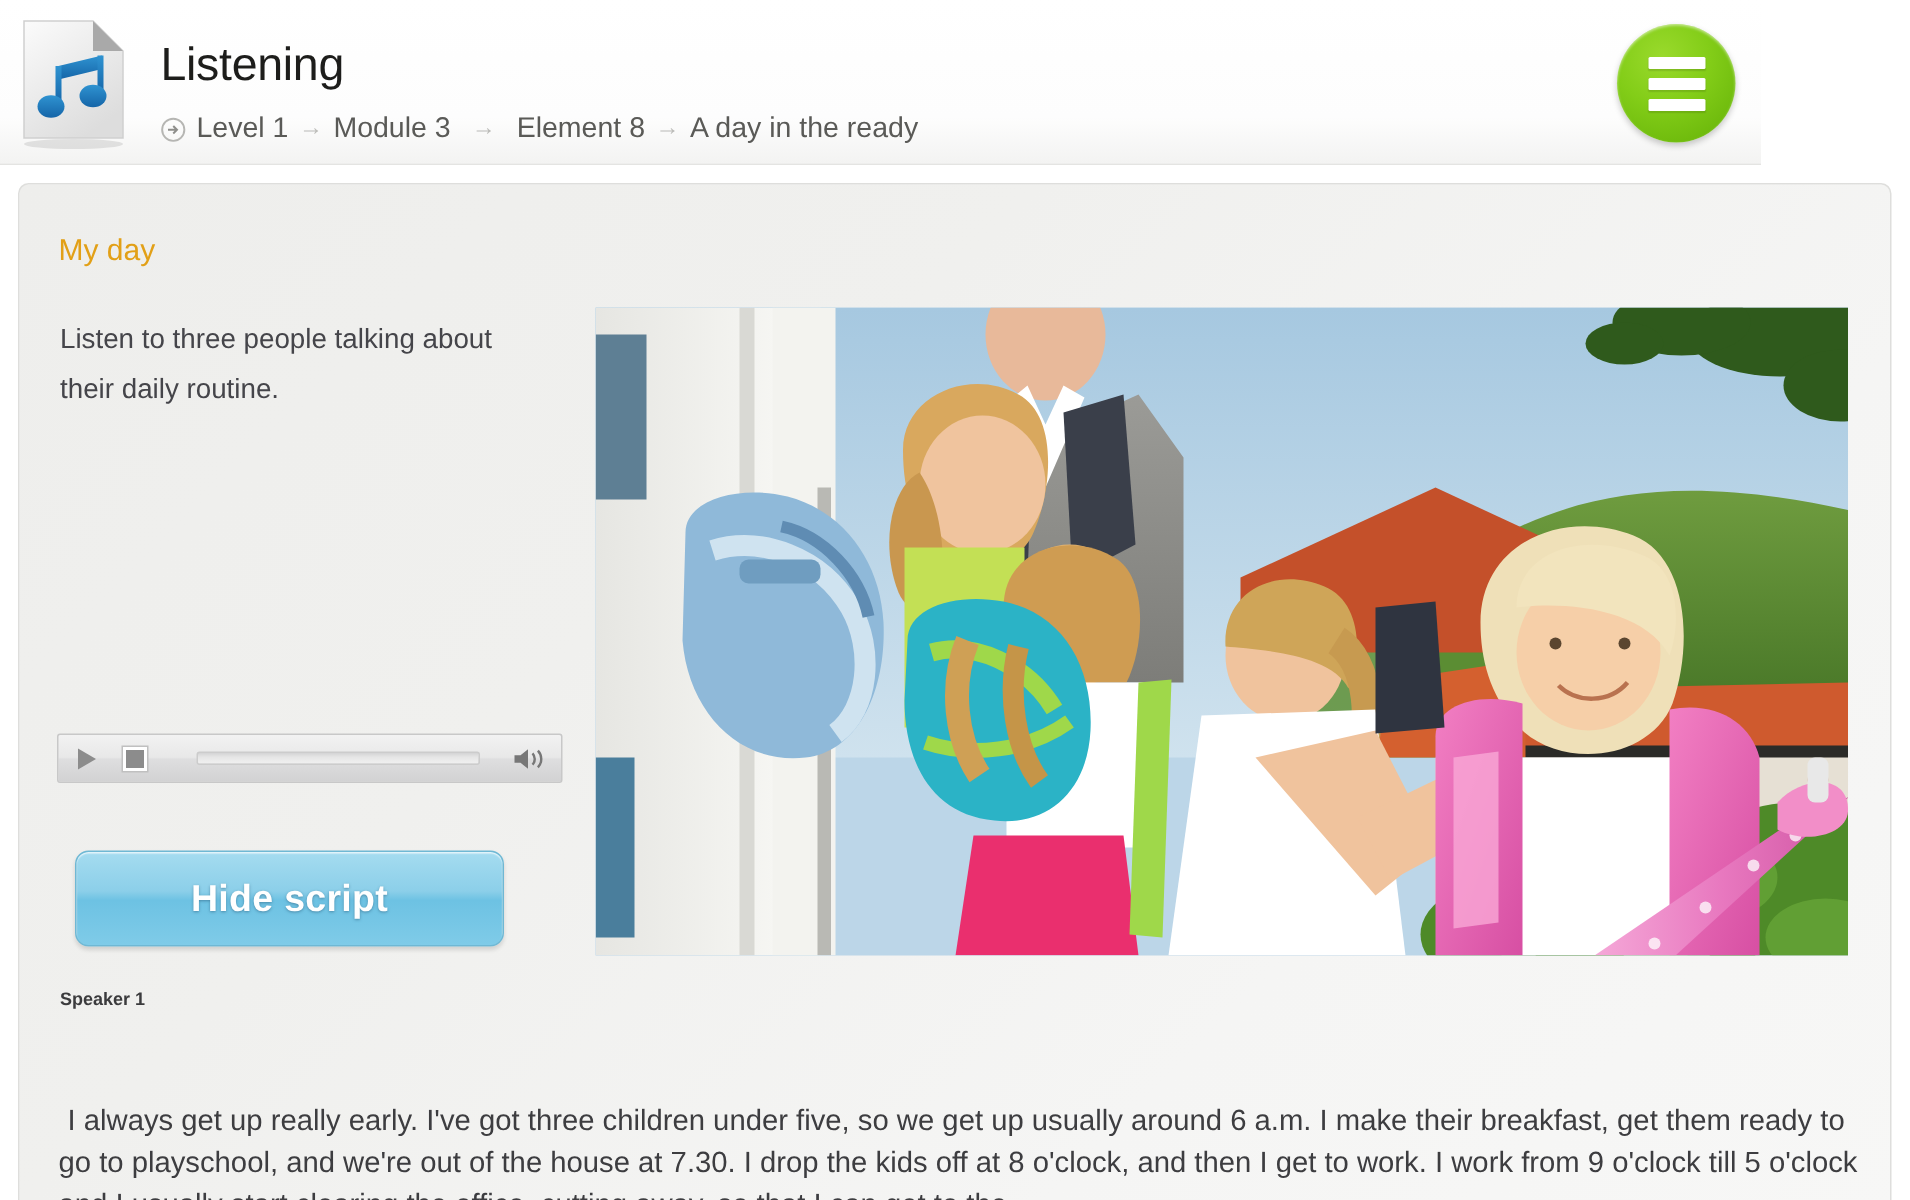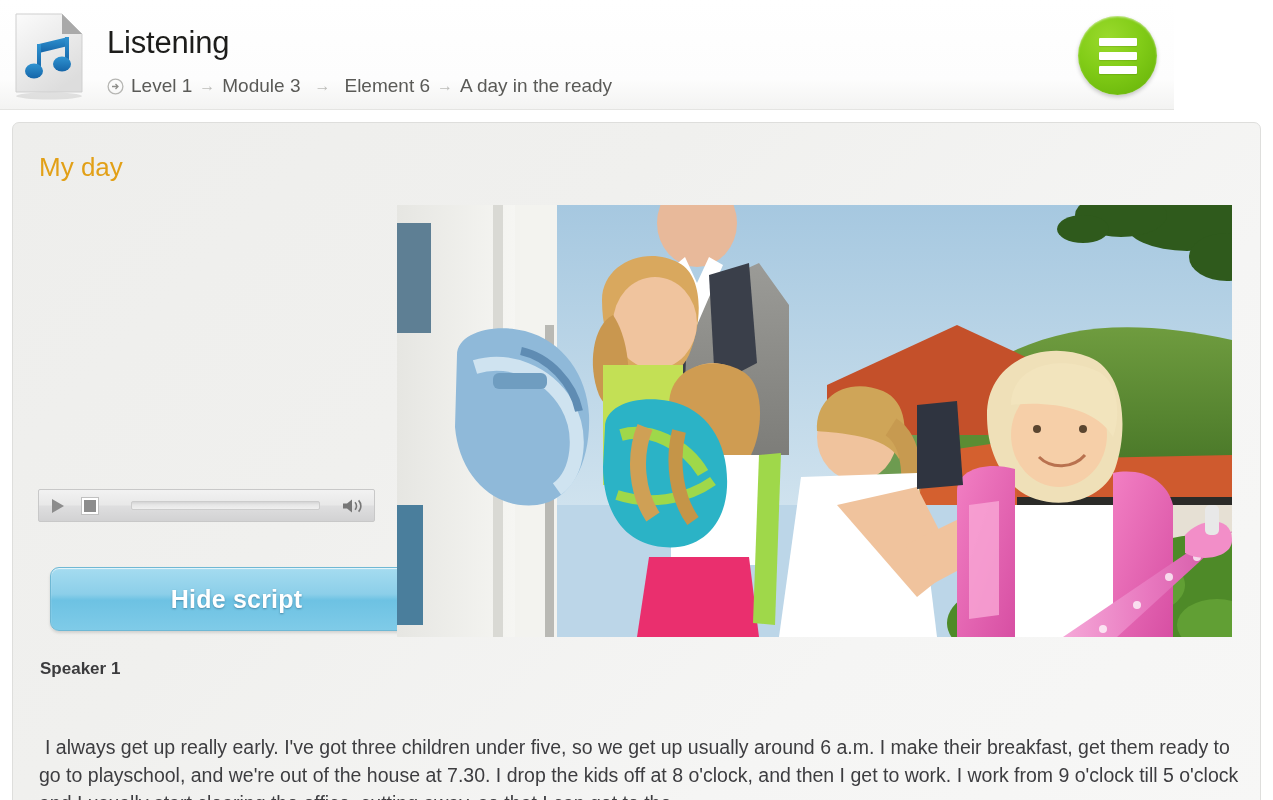--- a/index.html
+++ b/index.html
@@ -104,21 +104,21 @@
     background: linear-gradient(135deg, #eeeeec 0%, #f0f0ee 35%, #f5f5f4 70%, #f7f7f6 100%);
     border: 1px solid #dededc;
     border-radius: 7px;
     overflow: hidden;
   }
 
   .lesson-title {
     position: absolute;
     left: 26px;
     top: 26px;
-    font-size: 26px;
+    font-size: 20px;
     color: #e2a017;
     font-weight: 400;
     line-height: 36px;
   }
 
   .lesson-desc {
     position: absolute;
     left: 27px;
     top: 86px;
     width: 320px;
@@ -178,21 +178,21 @@
     align-items: center;
     justify-content: center;
     cursor: pointer;
   }
 
   
   .hide-script-btn {
     position: absolute;
     left: 37px;
     top: 444px;
-    width: 373px;
+    width: 286px;
     height: 64px;
     border-radius: 9px;
     border: 1px solid #6fb8d4;
     background: linear-gradient(to bottom, #a5dcf0 0%, #8ccfe9 42%, #6dc2e3 52%, #7fcbe8 100%);
     box-shadow: 0 2px 3px rgba(0,0,0,0.13), inset 0 1px 1px rgba(255,255,255,0.75);
     color: #ffffff;
     font-size: 25px;
     font-weight: bold;
     text-shadow: 0 1px 2px rgba(40,90,120,0.55);
     cursor: pointer;
@@ -209,21 +209,21 @@
     overflow: hidden;
     background: #bcd6e8;
   }
   .photo svg { display: block; }
 
   
   .speaker-label {
     position: absolute;
     left: 27px;
     top: 536px;
-    font-size: 17px;
+    font-size: 12px;
     font-weight: bold;
     color: #3b3b3d;
   }
   .transcript {
     position: absolute;
     left: 26px;
     top: 610px;
     width: 1200px;
     font-size: 19.5px;
     line-height: 28px;
@@ -266,36 +266,37 @@
       <span class="crumb-circle-icon">
         <svg width="17" height="17" viewBox="0 0 17 17">
           <circle cx="8.5" cy="8.5" r="7.4" fill="none" stroke="#b6b6b3" stroke-width="1.3"></circle>
           <path d="M5 8.5 H11 M8.5 6 L11 8.5 L8.5 11" fill="none" stroke="#8e8e8b" stroke-width="1.3"></path>
         </svg>
       </span>
       <span class="crumb">Level 1</span>
       <span class="crumb-sep">→</span>
       <span class="crumb">Module 3</span>
       <span class="crumb-sep wide">→</span>
-      <span class="crumb">Element 6</span>
+      <span class="crumb">Element 8</span>
       <span class="crumb-sep">→</span>
       <span class="crumb">A day in the ready</span>
     </nav>
   </div>
 
   <button class="menu-button">
     <span class="menu-bar-line"></span>
     <span class="menu-bar-line"></span>
     <span class="menu-bar-line"></span>
   </button>
 </div>
 
 <div class="panel">
 
   <h1 class="lesson-title">My day</h1>
+  <p class="lesson-desc">Listen to three people talking about their daily routine.</p>
 
   <div class="audio-player">
     <div class="player-btn">
       <span class="play-triangle"></span>
     </div>
     <div class="player-btn">
       <span class="stop-square"></span>
     </div>
     <div class="progress-track"></div>
     <div class="volume-btn">

